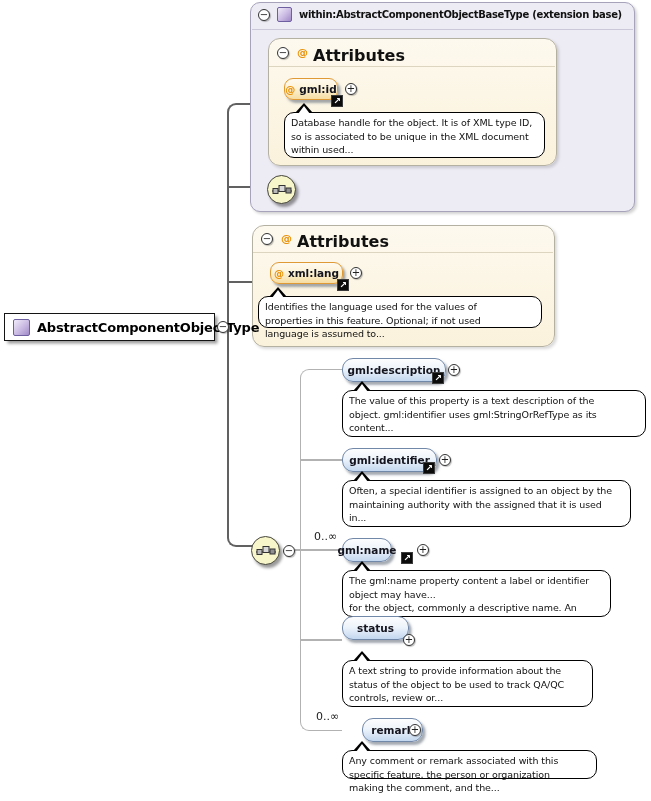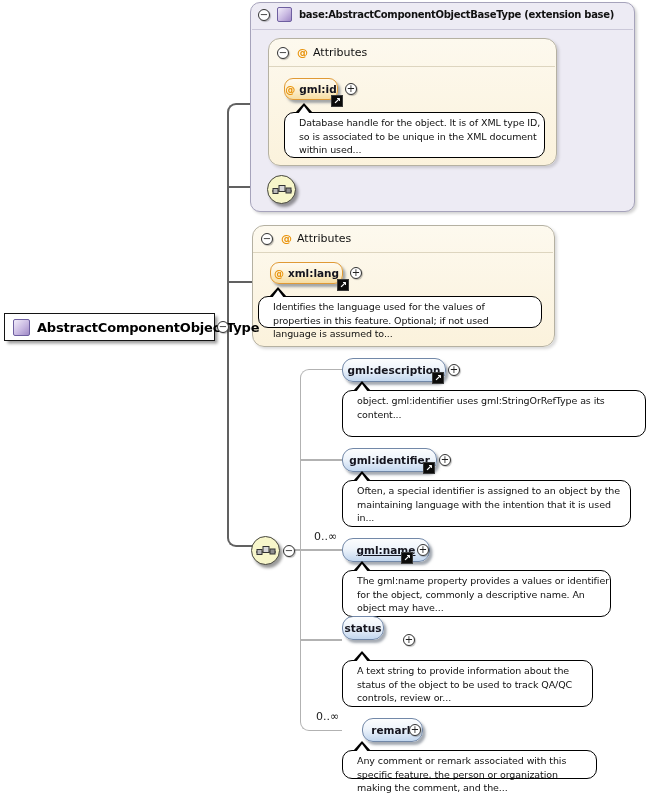--- a/index.html
+++ b/index.html
@@ -9,35 +9,35 @@
 
   
   .ext-panel{background:#edebf4;border:1.5px solid #a6a3bb;border-radius:10px;
              box-shadow:2px 2px 3px rgba(0,0,0,.18);}
   .attr-panel{background:linear-gradient(#fdf9ee,#fbf2dc);border:1.5px solid #b5b1a2;
               border-radius:12px;box-shadow:2px 2px 3px rgba(0,0,0,.15);}
   .h-sep{height:1px;}
 
   
   .panel-title{font-size:10px;font-weight:bold;letter-spacing:-0.3px;color:#111;white-space:nowrap;}
-  .attr-title{font-size:11px;font-weight:normal;color:#111;}
+  .attr-title{font-size:16px;font-weight:bold;color:#111;}
   .at-glyph{color:#e8920a;font-size:11px;font-weight:bold;}
 
   
   .pill{display:flex;align-items:center;justify-content:center;gap:4px;
         height:22px;border-radius:9px;font-weight:bold;font-size:10.5px;color:#15151f;
         box-shadow:2.5px 3px 2.5px rgba(90,100,115,.55);white-space:nowrap;}
   .pill-attr{border:1.5px solid #e09a35;
         background:linear-gradient(#fefaf0,#fdf3d9 45%,#f6dda2);}
   .pill-el{height:24px;border:1.5px solid #7288a8;border-radius:11px;
         background:linear-gradient(#fcfdfe,#eef4fb 45%,#c3d7ef);}
 
   
   .callout{background:#fff;border:1.5px solid #000;border-radius:10px;
-           padding:3px 6px 3px 14px;font-size:9.5px;line-height:13.5px;color:#111;
+           padding:3px 6px 3px 6px;font-size:9.5px;line-height:13.5px;color:#111;
            letter-spacing:-0.1px;}
   .callout>div{white-space:nowrap;}
   .callout::before{content:"";position:absolute;top:-10px;left:10px;width:0;height:0;
       border-left:9px solid transparent;border-right:9px solid transparent;
       border-bottom:10px solid #000;}
   .callout::after{content:"";position:absolute;top:-7px;left:12.5px;width:0;height:0;
       border-left:6.5px solid transparent;border-right:6.5px solid transparent;
       border-bottom:8px solid #fff;}
 
   
@@ -76,21 +76,21 @@
 <div class="abs dark-line" style="left:229px;top:186px;width:39px;height:2px;"></div>
 <div class="abs dark-line" style="left:229px;top:281px;width:29px;height:2px;"></div>
 <div class="abs branch"></div>
 <div class="abs lt-line" style="left:301px;top:459px;width:41px;height:1.5px;"></div>
 <div class="abs lt-line" style="left:295px;top:549px;width:47px;height:1.5px;"></div>
 <div class="abs lt-line" style="left:301px;top:639px;width:41px;height:1.5px;"></div>
 
 <div class="abs ext-panel" style="left:250px;top:2px;width:385px;height:210px;"></div>
 <div class="abs circle-btn" style="left:258px;top:9px;"><span>−</span></div>
 <div class="abs type-icon" style="left:277px;top:7px;"></div>
-<div class="abs panel-title" style="left:299px;top:9px;">base:AbstractComponentObjectBaseType (extension base)</div>
+<div class="abs panel-title" style="left:299px;top:9px;">within:AbstractComponentObjectBaseType (extension base)</div>
 <div class="abs h-sep" style="left:252px;top:29px;width:381px;background:#cbc8d9;"></div>
 
 <div class="abs attr-panel" style="left:268px;top:38px;width:289px;height:128px;"></div>
 <div class="abs circle-btn" style="left:277px;top:47px;"><span>−</span></div>
 <div class="abs at-glyph" style="left:297px;top:46px;">@</div>
 <div class="abs attr-title" style="left:313px;top:46px;">Attributes</div>
 <div class="abs h-sep" style="left:269px;top:66px;width:286px;background:#ddd5bf;"></div>
 
 <div class="abs pill pill-attr" style="left:284px;top:78px;width:54px;">
   <span class="at-glyph" style="font-size:10px;">@</span>
@@ -146,48 +146,49 @@
   </svg>
 </div>
 <div class="abs circle-btn" style="left:283px;top:545px;"><span>−</span></div>
 
 <div class="abs pill pill-el" style="left:342px;top:358px;width:104px;">
   <span>gml:description</span>
 </div>
 <div class="abs link-icon" style="left:432px;top:372px;">↗</div>
 <div class="abs circle-btn" style="left:448px;top:364px;"><span>+</span></div>
 <div class="abs callout" style="left:342px;top:390px;width:304px;height:47px;">
+    <div>The value of this property is a text description of the</div>
     <div>object. gml:identifier uses gml:StringOrRefType as its</div>
     <div>content...</div>
   </div>
 
 <div class="abs pill pill-el" style="left:342px;top:448px;width:95px;">
   <span>gml:identifier</span>
 </div>
 <div class="abs link-icon" style="left:423px;top:462px;">↗</div>
 <div class="abs circle-btn" style="left:439px;top:454px;"><span>+</span></div>
 <div class="abs callout" style="left:342px;top:480px;width:289px;height:47px;">
     <div>Often, a special identifier is assigned to an object by the</div>
-    <div>maintaining language with the intention that it is used</div>
+    <div>maintaining authority with the assigned that it is used</div>
     <div>in...</div>
   </div>
 
 <div class="abs card-label" style="left:314px;top:530px;">0..∞</div>
-<div class="abs pill pill-el" style="left:342px;top:538px;width:88px;text-decoration:underline;">
+<div class="abs pill pill-el" style="left:342px;top:538px;width:50px;">
   <span>gml:name</span>
 </div>
 <div class="abs link-icon" style="left:401px;top:552px;">↗</div>
 <div class="abs circle-btn" style="left:417px;top:544px;"><span>+</span></div>
 <div class="abs callout" style="left:342px;top:570px;width:269px;height:47px;">
-    <div>The gml:name property provides a values or identifier</div>
+    <div>The gml:name property content a label or identifier</div>
+    <div>object may have...</div>
     <div>for the object, commonly a descriptive name. An</div>
-    <div>object may have...</div>
-  </div>
-
-<div class="abs pill pill-el" style="left:342px;top:616px;width:42px;">
+  </div>
+
+<div class="abs pill pill-el" style="left:342px;top:616px;width:67px;">
   <span>status</span>
 </div>
 <div class="abs circle-btn" style="left:403px;top:634px;"><span>+</span></div>
 <div class="abs callout" style="left:342px;top:660px;width:251px;height:47px;">
     <div>A text string to provide information about the</div>
     <div>status of the object to be used to track QA/QC</div>
     <div>controls, review or...</div>
   </div>
 
 <div class="abs card-label" style="left:316px;top:710px;">0..∞</div>

